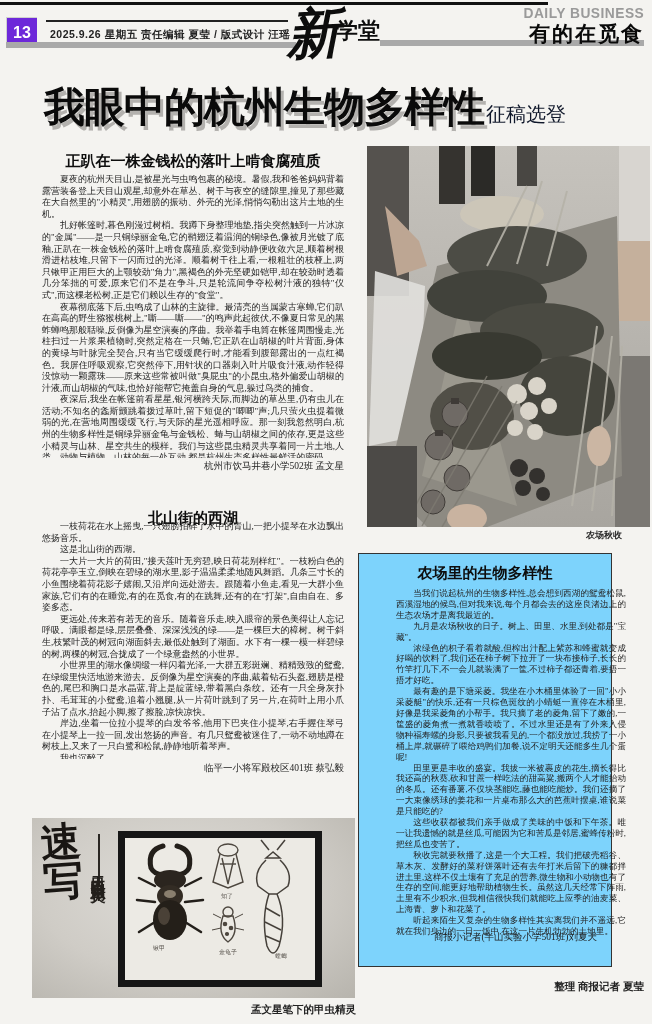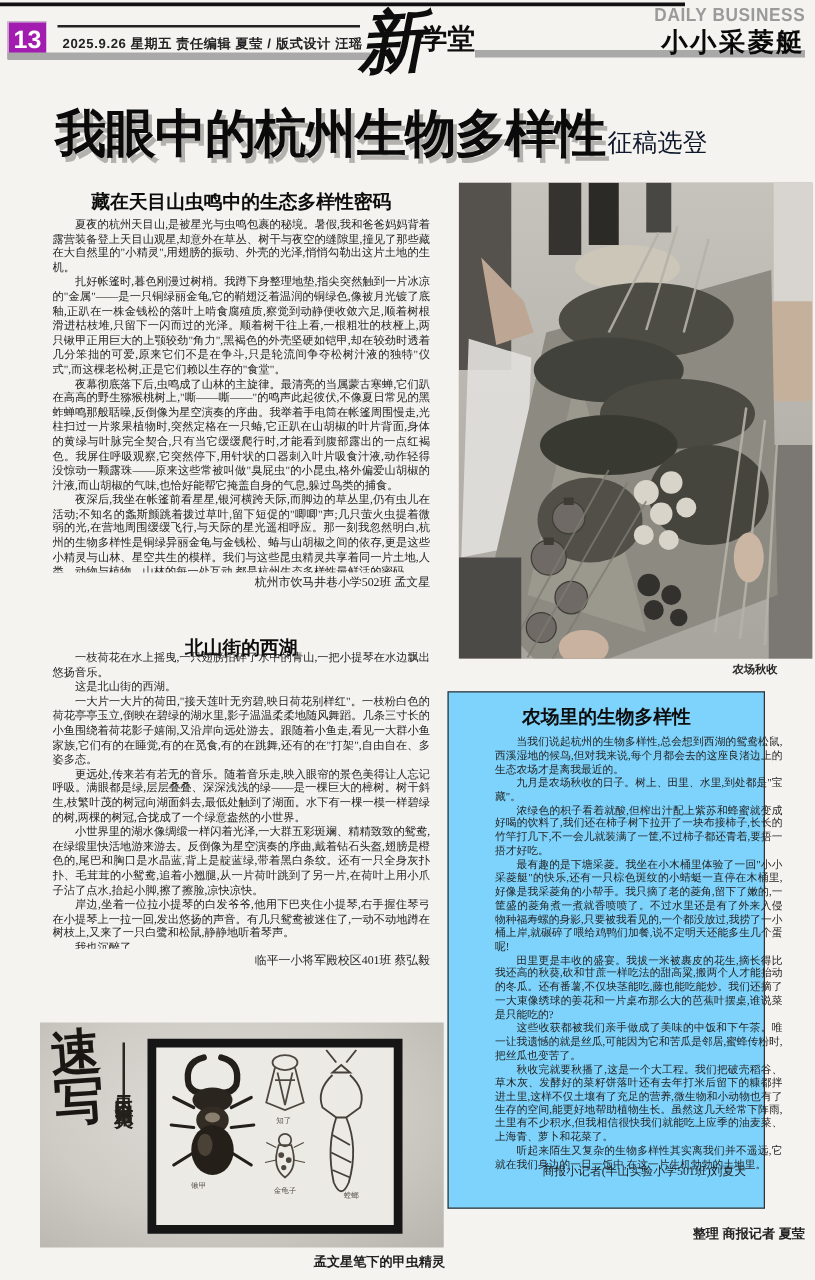--- a/index.html
+++ b/index.html
@@ -1,21 +1,21 @@
 <!DOCTYPE html>
 <html><head>
 <meta charset="utf-8">
 <style>
   html,body{margin:0;padding:0;}
   body{width:652px;height:1024px;background:#e8e6e2;font-family:"Liberation Serif","DejaVu Serif",serif;}
   .page{position:relative;width:652px;height:1024px;background:#f4f3f0;overflow:hidden;color:#1c1c1c;}
   
   .topline{position:absolute;left:0;top:2px;width:548px;height:3px;background:#111;}
-  .pagenum{position:absolute;left:6px;top:17px;width:30px;height:29px;background:#a21caf;color:#fff;
-    font-family:"Liberation Sans",sans-serif;font-size:20px;font-weight:bold;text-align:center;line-height:29px;
+  .pagenum{position:absolute;left:6px;top:17px;width:30px;height:29px;background:#6d28d9;color:#fff;
+    font-family:"Liberation Sans",sans-serif;font-size:16px;font-weight:bold;text-align:center;line-height:29px;
     border-top:1px solid #cfcfcf;border-left:1px solid #cfcfcf;}
   .thinrule{position:absolute;left:46px;top:20px;width:242px;height:2px;background:#222;}
   .dateline{position:absolute;left:50px;top:28px;width:260px;font-family:"Liberation Sans",sans-serif;
     font-size:10.5px;font-weight:bold;color:#222;letter-spacing:.5px;}
   .grayrule-l{position:absolute;left:6px;top:42px;width:290px;height:6px;background:#a9a9a9;}
   .grayrule-r{position:absolute;left:380px;top:40px;width:264px;height:6px;background:#a9a9a9;}
   .logo-xin{position:absolute;left:286px;top:-2px;font-size:54px;font-weight:bold;font-style:italic;
     font-family:"Liberation Serif",serif;color:#0d0d0d;transform:rotate(-3deg);}
   .logo-sub{position:absolute;left:336px;top:16px;font-size:22px;font-weight:bold;
     font-family:"Liberation Sans",sans-serif;color:#0d0d0d;}
@@ -71,27 +71,27 @@
 
   <div class="topline"></div>
   <div class="pagenum">13</div>
   <div class="thinrule"></div>
   <div class="dateline">2025.9.26 星期五  责任编辑 夏莹 / 版式设计 汪瑶</div>
   <div class="grayrule-l"></div>
   <div class="grayrule-r"></div>
   <div class="logo-xin">新</div>
   <div class="logo-sub">学堂</div>
   <div class="mast-en">DAILY BUSINESS</div>
-  <div class="mast-cn">小小采菱艇</div>
+  <div class="mast-cn">有的在觅食</div>
 
   <div class="headline">
     <span class="main">我眼中的杭州生物多样性</span><span class="sub">征稿选登</span>
   </div>
 
-  <div class="atitle t1">藏在天目山虫鸣中的生态多样性密码</div>
+  <div class="atitle t1">正趴在一株金钱松的落叶上啃食腐殖质</div>
   <div class="body-text b1">
     <p>夏夜的杭州天目山,是被星光与虫鸣包裹的秘境。暑假,我和爸爸妈妈背着露营装备登上天目山观星,却意外在草丛、树干与夜空的缝隙里,撞见了那些藏在大自然里的"小精灵",用翅膀的振动、外壳的光泽,悄悄勾勒出这片土地的生机。</p>
     <p>扎好帐篷时,暮色刚漫过树梢。我蹲下身整理地垫,指尖突然触到一片冰凉的"金属"——是一只铜绿丽金龟,它的鞘翅泛着温润的铜绿色,像被月光镀了底釉,正趴在一株金钱松的落叶上啃食腐殖质,察觉到动静便收敛六足,顺着树根滑进枯枝堆,只留下一闪而过的光泽。顺着树干往上看,一根粗壮的枝桠上,两只锹甲正用巨大的上颚较劲"角力",黑褐色的外壳坚硬如铠甲,却在较劲时透着几分笨拙的可爱,原来它们不是在争斗,只是轮流间争夺松树汁液的独特"仪式",而这棵老松树,正是它们赖以生存的"食堂"。</p>
     <p>夜幕彻底落下后,虫鸣成了山林的主旋律。最清亮的当属蒙古寒蝉,它们趴在高高的野生猕猴桃树上,"嘶——嘶——"的鸣声此起彼伏,不像夏日常见的黑蚱蝉鸣那般聒噪,反倒像为星空演奏的序曲。我举着手电筒在帐篷周围慢走,光柱扫过一片浆果植物时,突然定格在一只蝽,它正趴在山胡椒的叶片背面,身体的黄绿与叶脉完全契合,只有当它缓缓爬行时,才能看到腹部露出的一点红褐色。我屏住呼吸观察,它突然停下,用针状的口器刺入叶片吸食汁液,动作轻得没惊动一颗露珠——原来这些常被叫做"臭屁虫"的小昆虫,格外偏爱山胡椒的汁液,而山胡椒的气味,也恰好能帮它掩盖自身的气息,躲过鸟类的捕食。</p>
     <p>夜深后,我坐在帐篷前看星星,银河横跨天际,而脚边的草丛里,仍有虫儿在活动;不知名的螽斯颤跳着拨过草叶,留下短促的"唧唧"声;几只萤火虫提着微弱的光,在营地周围缓缓飞行,与天际的星光遥相呼应。那一刻我忽然明白,杭州的生物多样性是铜绿异丽金龟与金钱松、蝽与山胡椒之间的依存,更是这些小精灵与山林、星空共生的模样。我们与这些昆虫精灵共享着同一片土地,人类、动物与植物、山林的每一处互动,都是杭州生态多样性最鲜活的密码。</p>
   </div>
   <div class="byline by1">杭州市饮马井巷小学502班 孟文星</div>
 
   <div class="atitle t2">北山街的西湖</div>
   <div class="body-text b2">

